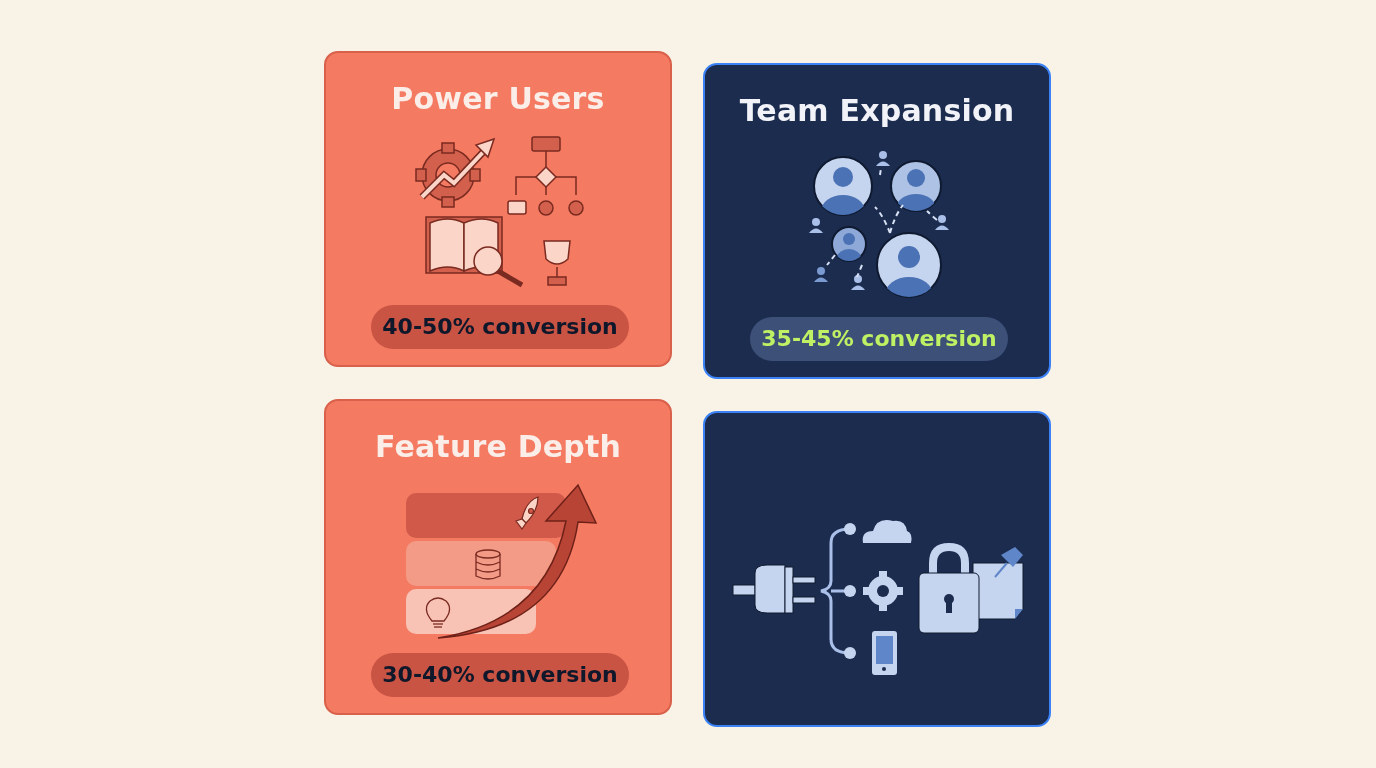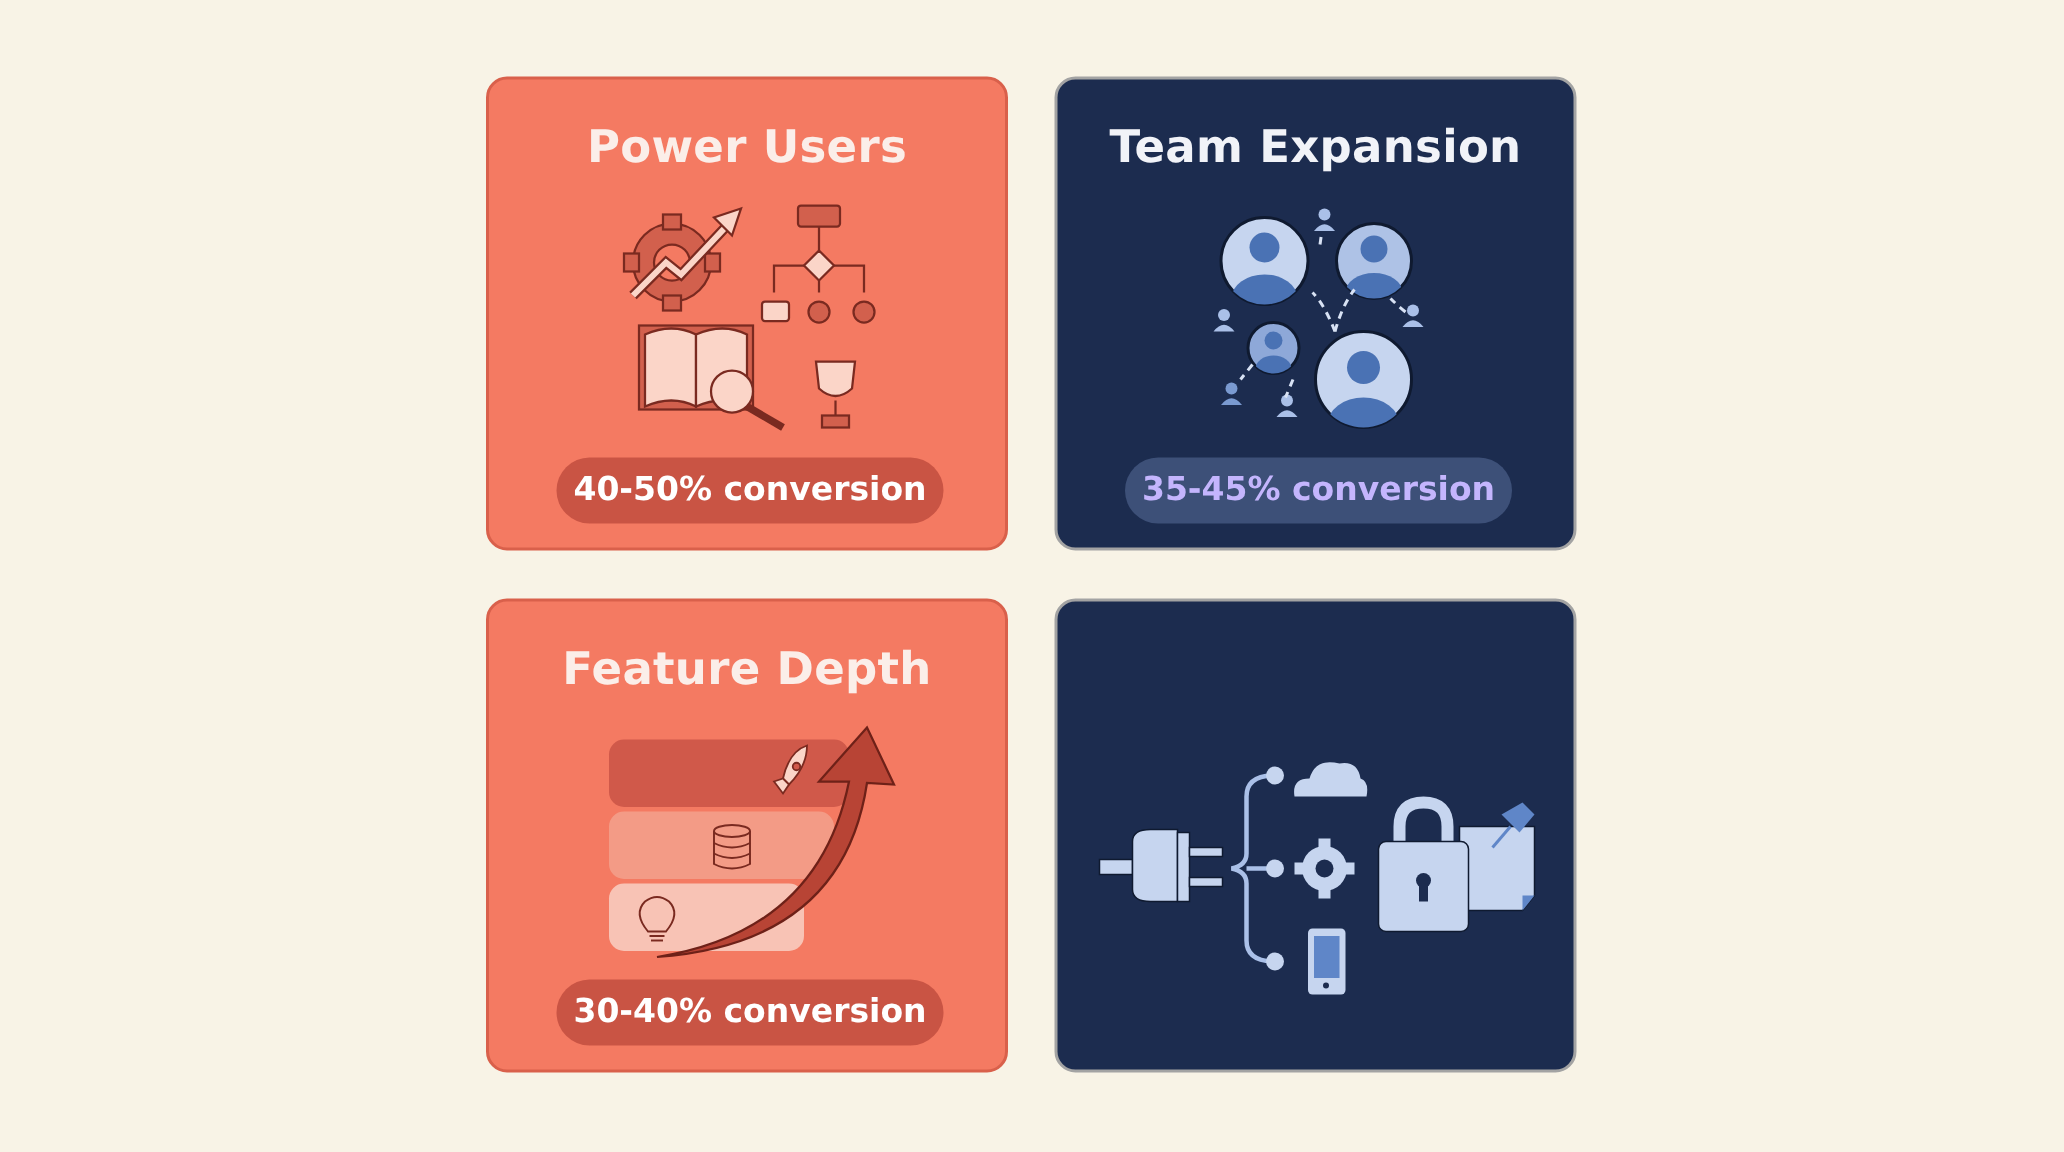--- a/index.html
+++ b/index.html
@@ -1,24 +1,24 @@
 <!DOCTYPE html>
 <html><head>
 <meta charset="utf-8">
 <style>
   html,body{margin:0;padding:0;}
   body{width:1376px;height:768px;background:#f8f3e6;position:relative;overflow:hidden;font-family:"DejaVu Sans","Liberation Sans",sans-serif;}
   .card{position:absolute;width:348px;height:316px;border-radius:14px;box-sizing:border-box;}
   .coral{background:#f47a62;border:2px solid #d9604b;}
-  .navy{background:#1c2c4f;border:2px solid #a3a3a3;}
+  .navy{background:#1c2c4f;border:2px solid #3b82f6;margin-top:12px;}
   .title{position:absolute;left:0;right:0;top:28px;text-align:center;color:#fbeee9;font-size:30px;font-weight:600;letter-spacing:0.2px;}
   .navy .title{color:#f1f3f8;}
   .pill{position:absolute;left:45px;width:258px;height:44px;top:252px;border-radius:22px;text-align:center;line-height:44px;font-size:22px;font-weight:600;}
-  .coral .pill{background:#c95444;color:#ffffff;}
-  .navy .pill{background:#3d5078;color:#c4b5fd;}
+  .coral .pill{background:#c95444;color:#0f172a;}
+  .navy .pill{background:#3d5078;color:#bef264;}
   .illus{position:absolute;left:0;top:0;}
 </style>
 </head>
 <body>
 
 <div class="card coral" style="left:324px;top:51px;padding-left:36px;">
   <div class="title">Power Users</div>
   <svg class="illus" width="348" height="316">
     <g stroke="#7a2a20" stroke-width="1.5" fill="#d2604d">
       <circle cx="122" cy="122" r="26"></circle>

